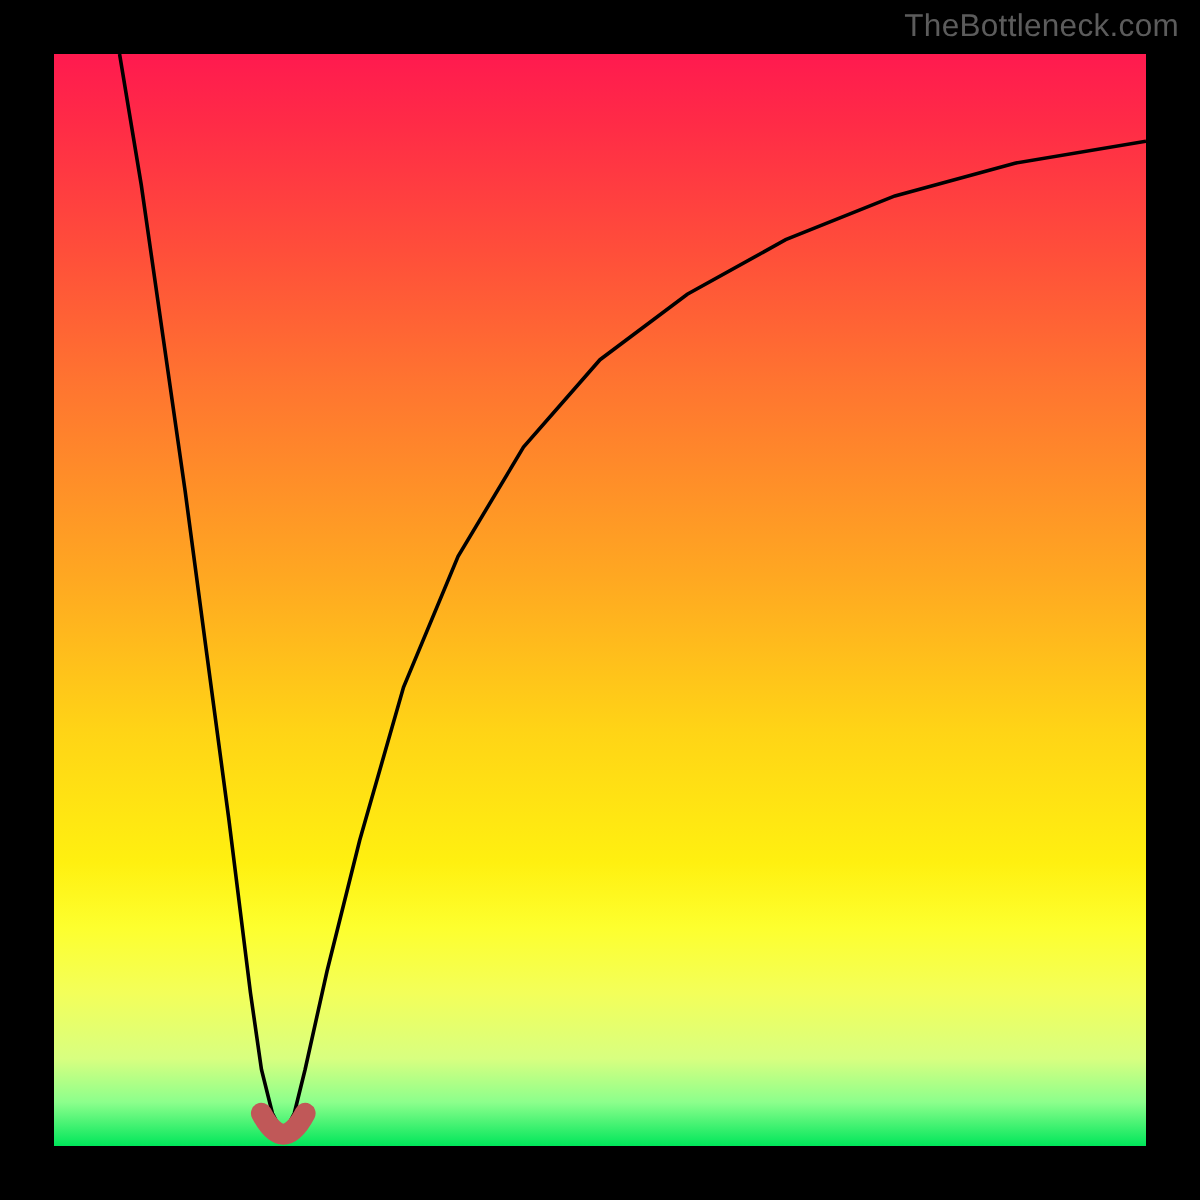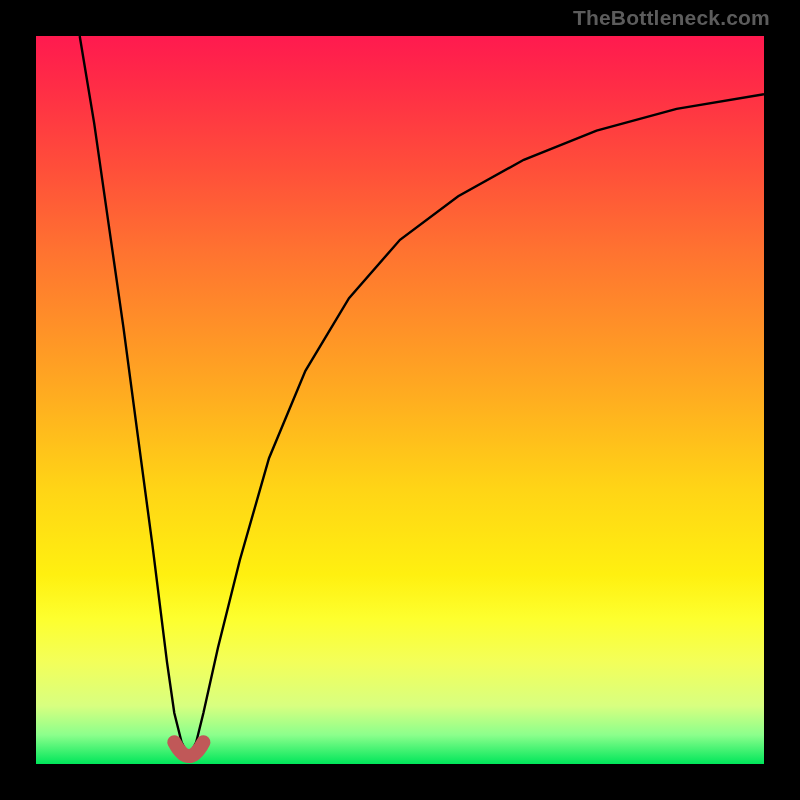--- a/index.html
+++ b/index.html
@@ -7,24 +7,24 @@
     width: 800px;
     height: 800px;
     background: #000;
     position: relative;
     font-family: Arial, Helvetica, sans-serif;
     overflow: hidden;
   }
   .watermark {
     position: absolute;
     top: 6px;
-    right: 30px;
+    right: 14px;
     color: #5c5c5c;
     font-size: 21px;
-    font-weight: 700;
+    font-weight: 400;
     letter-spacing: 0.2px;
     z-index: 10;
   }
   .plot-area {
     position: absolute;
     left: 36px;
     top: 36px;
     width: 728px;
     height: 728px;
   }

